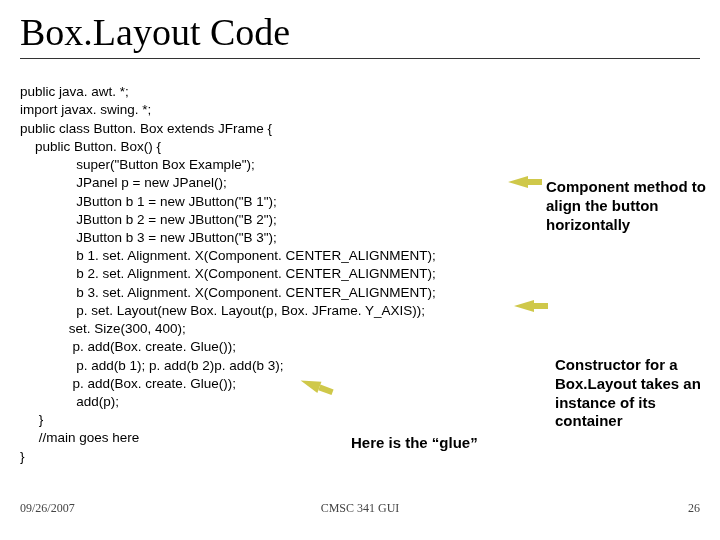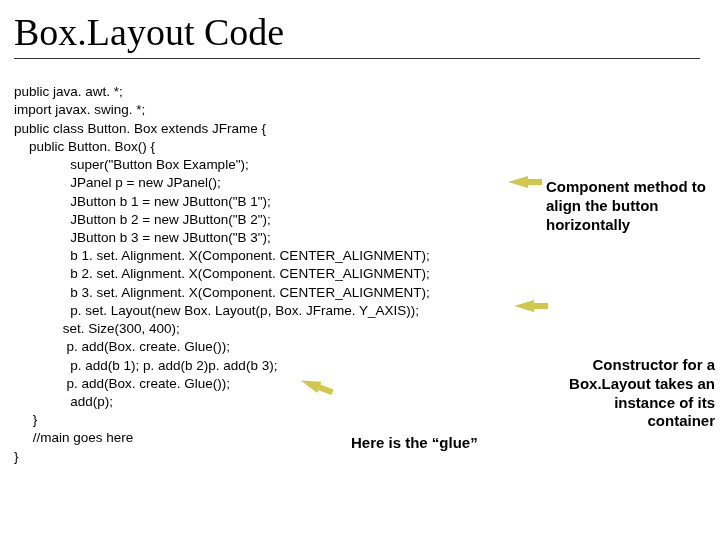--- a/index.html
+++ b/index.html
@@ -10,21 +10,21 @@
     font-family: Arial, sans-serif;
     background: #fff;
     position: relative;
     overflow: hidden;
   }
   .slide {
     width: 720px;
     height: 524px;
     position: relative;
     box-sizing: border-box;
-    padding: 10px 20px 25px 14px;
+    padding: 10px 20px 25px 20px;
   }
   .title {
     font-family: "Times New Roman", serif;
     font-size: 38px;
     font-weight: normal;
     margin: 0 0 4px 0;
     padding-bottom: 4px;
     border-bottom: 1.5px solid #333;
   }
   .code {
@@ -38,21 +38,21 @@
   .bold { font-weight: normal; }
   .annotation {
     position: absolute;
     font-family: Arial, sans-serif;
     font-size: 15px;
     font-weight: bold;
     line-height: 1.25;
     margin-top: 24px;
   }
   .ann1 { left: 546px; top: 154px; width: 160px; }
-  .ann2 { left: 555px; top: 332px; width: 160px; text-align: right; }
+  .ann2 { left: 555px; top: 332px; width: 160px; }
   .ann3 { left: 351px; top: 410px; width: 180px; }
   .footer {
     position: absolute;
     bottom: 8px;
     left: 20px;
     right: 20px;
     font-family: "Times New Roman", serif;
     font-size: 12px;
     color: #444;
     display: flex;
@@ -111,13 +111,18 @@
   </div>
 
   <div class="annotation ann1">Component method to align the button horizontally</div>
   <div class="annotation ann2">Constructor for a Box.Layout takes an instance of its container</div>
   <div class="annotation ann3">Here is the “glue”</div>
 
   <div class="arrow arrow-left arrL1"></div>
   <div class="arrow arrow-left arrL2"></div>
   <div class="arrow arrow-left arrL3"></div>
 
+  <div class="footer">
+    <span>09/26/2007</span>
+    <span class="center">CMSC 341 GUI</span>
+    <span>26</span>
+  </div>
 </div>
 
 </body></html>

